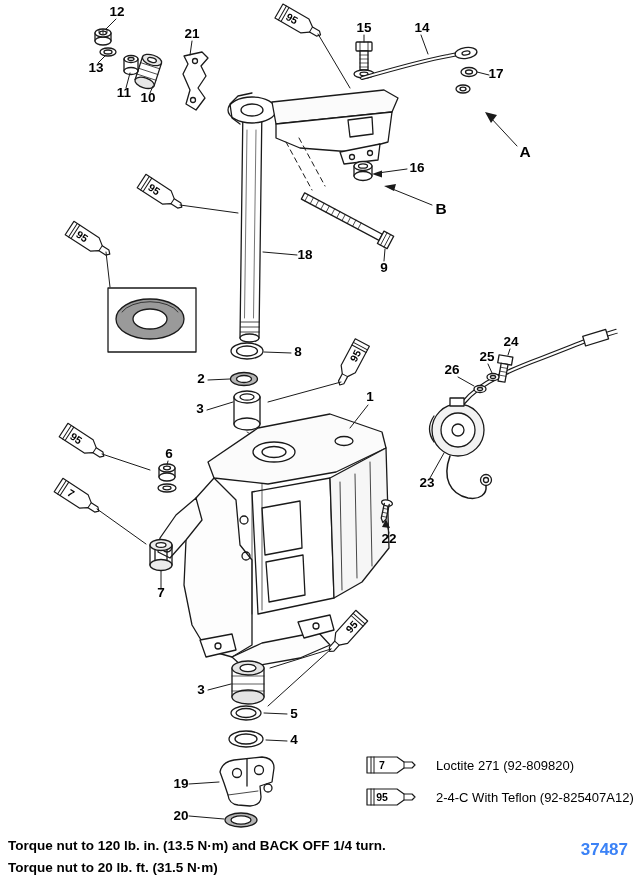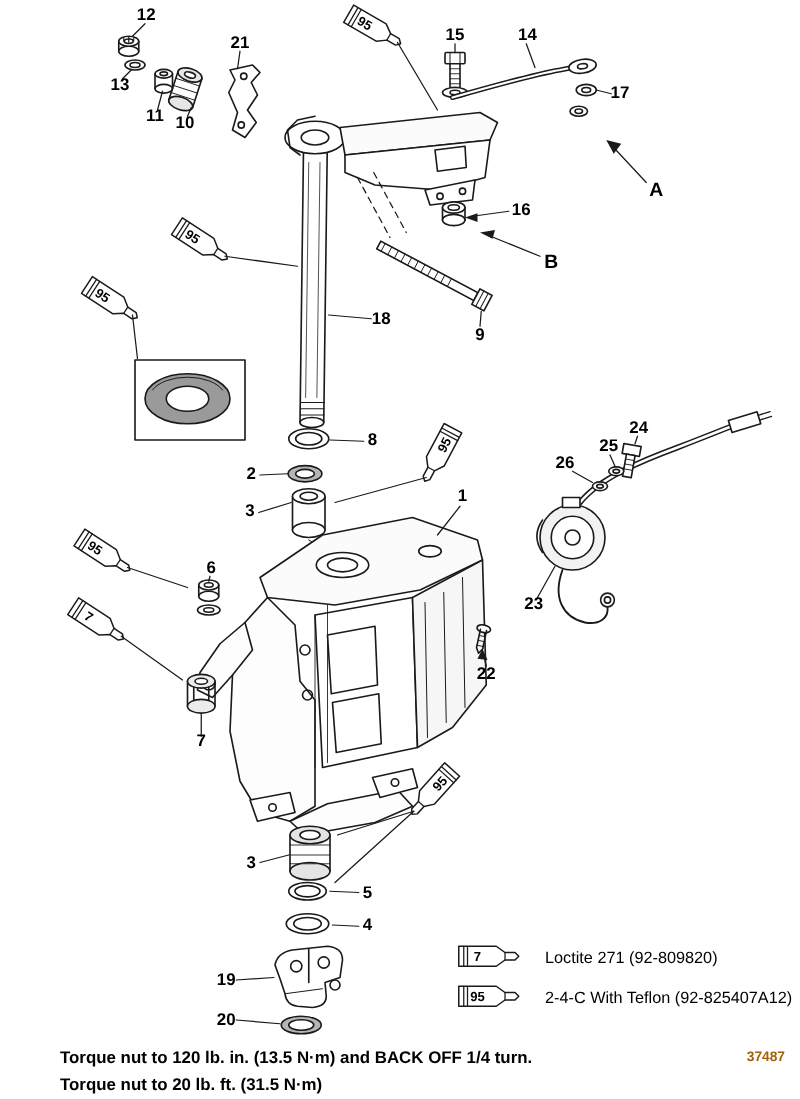--- a/index.html
+++ b/index.html
@@ -3,22 +3,22 @@
 <meta charset="utf-8">
 <style>
   html,body{margin:0;padding:0;background:#fff;}
   .page{position:relative;width:640px;height:879px;background:#ffffff;overflow:hidden;
         font-family:"Liberation Sans",sans-serif;}
   .page svg{position:absolute;left:0;top:0;}
   .co{font:bold 13.5px "Liberation Sans",sans-serif;text-anchor:middle;fill:#000;stroke:none;}
   .co-lg{font:bold 15.5px "Liberation Sans",sans-serif;text-anchor:middle;fill:#000;stroke:none;}
   .legend-t{font:13px "Liberation Sans",sans-serif;fill:#000;stroke:none;}
   .notes{position:absolute;left:8px;top:835px;font-weight:bold;font-size:13.5px;
-         line-height:22px;color:#000;white-space:nowrap;margin-left:40px;}
-  .part-number{position:absolute;right:12px;top:840px;font-weight:bold;font-size:11px;color:#a16207;}
+         line-height:22px;color:#000;white-space:nowrap;}
+  .part-number{position:absolute;right:12px;top:840px;font-weight:bold;font-size:17px;color:#3b82f6;}
 </style>
 </head>
 <body>
 
 <div class="page">
 
 <svg width="640" height="879" viewBox="0 0 640 879">
   <defs>
     <g id="tubeR">
       <path d="M-22,-8 L8,-8 L15,-3 L23,-3 L26,0 L23,3 L15,3 L8,8 L-22,8 Z" fill="#fff" stroke="#1a1a1a" stroke-width="1.2"></path>

